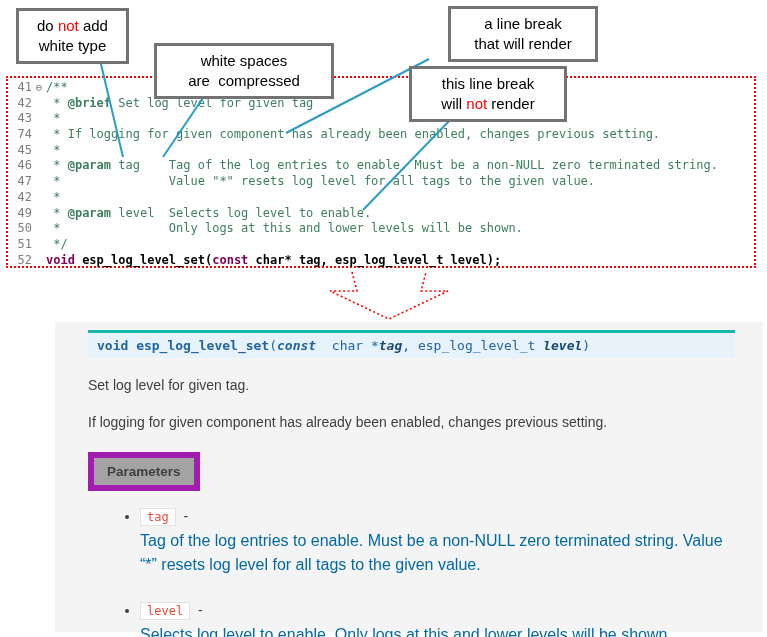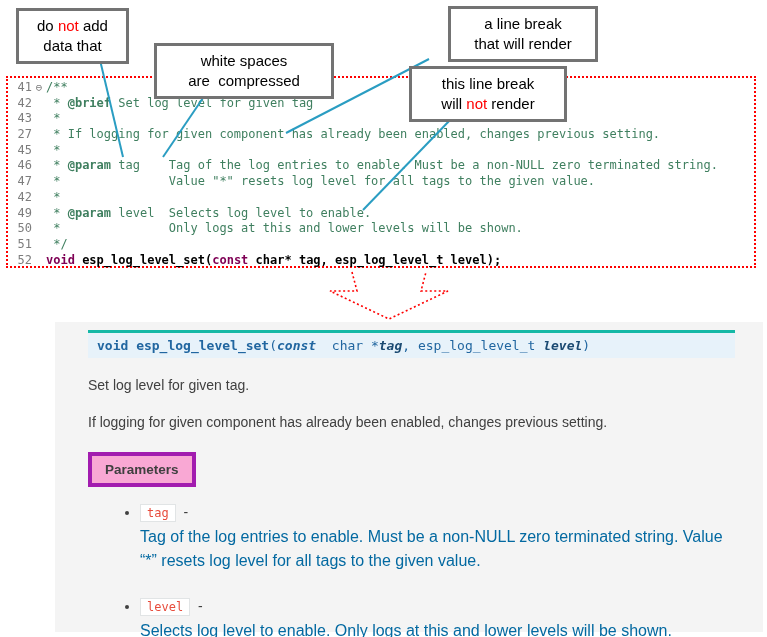--- a/index.html
+++ b/index.html
@@ -36,21 +36,21 @@
 
   
   .doc-panel{position:absolute;left:55px;top:322px;width:708px;height:310px;background:#f4f4f4;
              z-index:1;padding:8px 28px 10px 33px;color:#404040}
   .sig{background:#e7f2fa;border-top:3px solid #14b8a6;padding:5px 9px;margin-bottom:17px;
        font-family:"DejaVu Sans Mono",monospace;font-size:13px;color:#2166a0;white-space:pre}
   .s-kw,.s-name{font-weight:bold}
   .s-kwi{font-weight:bold;font-style:italic}
   .s-param{font-style:italic;font-weight:bold;color:#1b4a72}
   .doc-p{font-size:14px;line-height:1.45;margin:0 0 17px;color:#404040}
-  .params-label{display:inline-block;background:#f9a8d4;border:4px solid #a21caf;font-weight:bold;
+  .params-label{display:inline-block;background:#a3a3a3;border:6px solid #a21caf;font-weight:bold;
                 font-size:13.5px;color:#3f3f3f;padding:6px 13px;margin:2px 0 17px}
   .param-list{margin:0;padding-left:52px;list-style:disc}
   .param-item{margin-bottom:24px;font-size:14px;color:#404040}
   .chip{font-family:"DejaVu Sans Mono",monospace;font-size:12px;color:#e74c3c;background:#fff;
         border:1px solid #e1e4e5;padding:1px 6px}
   .dash{margin-left:4px}
   .desc{display:block;margin-top:5px;max-width:597px;line-height:1.55;font-size:16px;color:#0369a1}
 </style>
 </head>
 <body>
@@ -60,21 +60,21 @@
   <svg class="connectors" width="767" height="637" viewBox="0 0 767 637">
     <path d="M100,60 L123,157" stroke="#2a9dc2" stroke-width="2" fill="none"></path>
     <path d="M205,95 L163,157" stroke="#2a9dc2" stroke-width="2" fill="none"></path>
     <path d="M429,59 L286,133" stroke="#2a9dc2" stroke-width="2" fill="none"></path>
     <path d="M452,118 L363,210" stroke="#2a9dc2" stroke-width="2" fill="none"></path>
     <path d="M352,272 L357,291 L330,291 L389,319 L448,291 L421,291 L426,272" stroke="#ff0000" stroke-width="1.6" fill="none" stroke-dasharray="2,2.5"></path>
   </svg>
 
   <div class="callout" id="callout-1">
     <div><span data-bind="callouts.no_datatype.pre">do </span><span class="red" data-bind="callouts.no_datatype.not_word">not</span><span data-bind="callouts.no_datatype.post"> add</span></div>
-    <div data-bind="callouts.no_datatype.line2">data that</div>
+    <div data-bind="callouts.no_datatype.line2">white type</div>
   </div>
 
   <div class="callout" id="callout-2">
     <div data-bind="callouts.whitespace.line1">white spaces</div>
     <div data-bind="callouts.whitespace.line2">are  compressed</div>
   </div>
 
   <div class="callout" id="callout-3">
     <div data-bind="callouts.break_renders.line1">a line break</div>
     <div data-bind="callouts.break_renders.line2">that will render</div>
@@ -83,21 +83,21 @@
   <div class="callout" id="callout-4">
     <div data-bind="callouts.break_not_render.line1">this line break</div>
     <div><span data-bind="callouts.break_not_render.pre">will </span><span class="red" data-bind="callouts.break_not_render.not_word">not</span><span data-bind="callouts.break_not_render.post"> render</span></div>
   </div>
 
   <div class="code-box">
     <div>
         <div class="code-line"><span class="lnum">41</span><span class="fold">⊖</span><span class="ltext"><span class="c-cmt">/**</span></span></div>
         <div class="code-line"><span class="lnum">42</span><span class="fold"></span><span class="ltext"><span class="c-cmt"> * </span><span class="c-tag">@brief</span><span class="c-cmt"> Set log level for given tag</span></span></div>
         <div class="code-line"><span class="lnum">43</span><span class="fold"></span><span class="ltext"><span class="c-cmt"> *</span></span></div>
-        <div class="code-line"><span class="lnum">27</span><span class="fold"></span><span class="ltext"><span class="c-cmt"> * If logging for given component has already been enabled, changes previous setting.</span></span></div>
+        <div class="code-line"><span class="lnum">74</span><span class="fold"></span><span class="ltext"><span class="c-cmt"> * If logging for given component has already been enabled, changes previous setting.</span></span></div>
         <div class="code-line"><span class="lnum">45</span><span class="fold"></span><span class="ltext"><span class="c-cmt"> *</span></span></div>
         <div class="code-line"><span class="lnum">46</span><span class="fold"></span><span class="ltext"><span class="c-cmt"> * </span><span class="c-tag">@param</span><span class="c-cmt"> tag    Tag of the log entries to enable. Must be a non-NULL zero terminated string.</span></span></div>
         <div class="code-line"><span class="lnum">47</span><span class="fold"></span><span class="ltext"><span class="c-cmt"> *               Value "*" resets log level for all tags to the given value.</span></span></div>
         <div class="code-line"><span class="lnum">42</span><span class="fold"></span><span class="ltext"><span class="c-cmt"> *</span></span></div>
         <div class="code-line"><span class="lnum">49</span><span class="fold"></span><span class="ltext"><span class="c-cmt"> * </span><span class="c-tag">@param</span><span class="c-cmt"> level  Selects log level to enable.</span></span></div>
         <div class="code-line"><span class="lnum">50</span><span class="fold"></span><span class="ltext"><span class="c-cmt"> *               Only logs at this and lower levels will be shown.</span></span></div>
         <div class="code-line"><span class="lnum">51</span><span class="fold"></span><span class="ltext"><span class="c-cmt"> */</span></span></div>
         <div class="code-line"><span class="lnum">52</span><span class="fold"></span><span class="ltext"><span class="c-kw">void</span><span class="c-plain"> </span><span class="c-fn">esp_log_level_set</span><span class="c-plain">(</span><span class="c-kw">const</span><span class="c-plain"> char* tag, esp_log_level_t level);</span></span></div>
       </div>
   </div>

